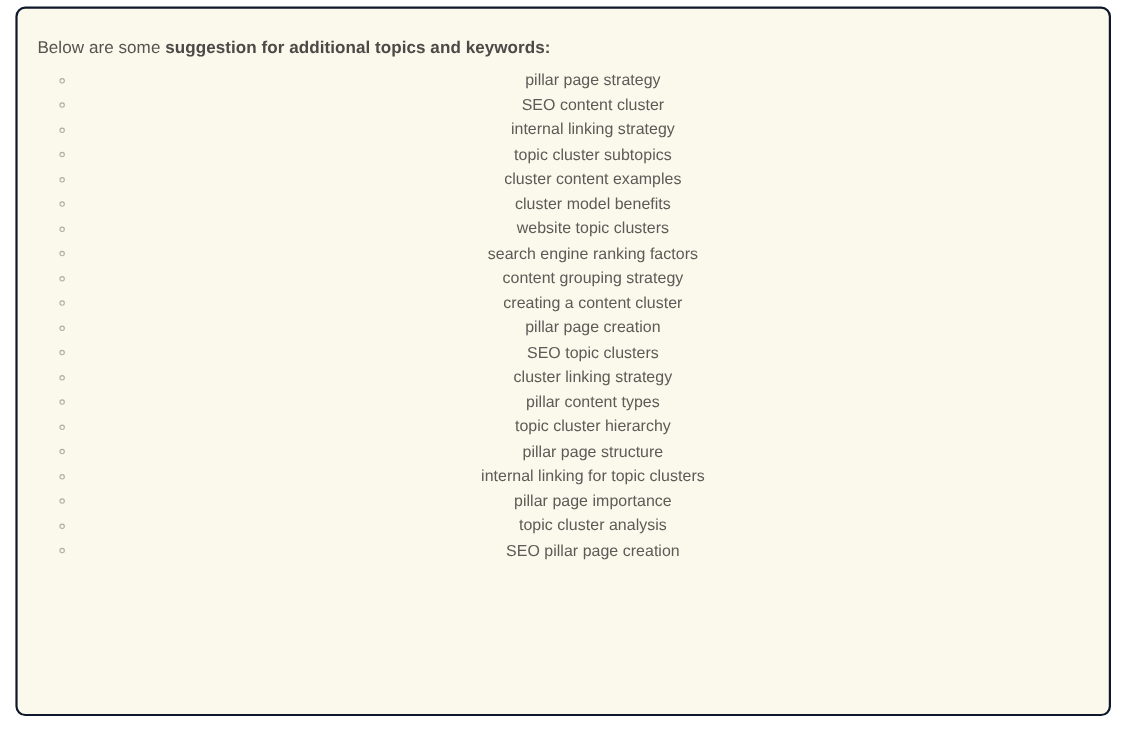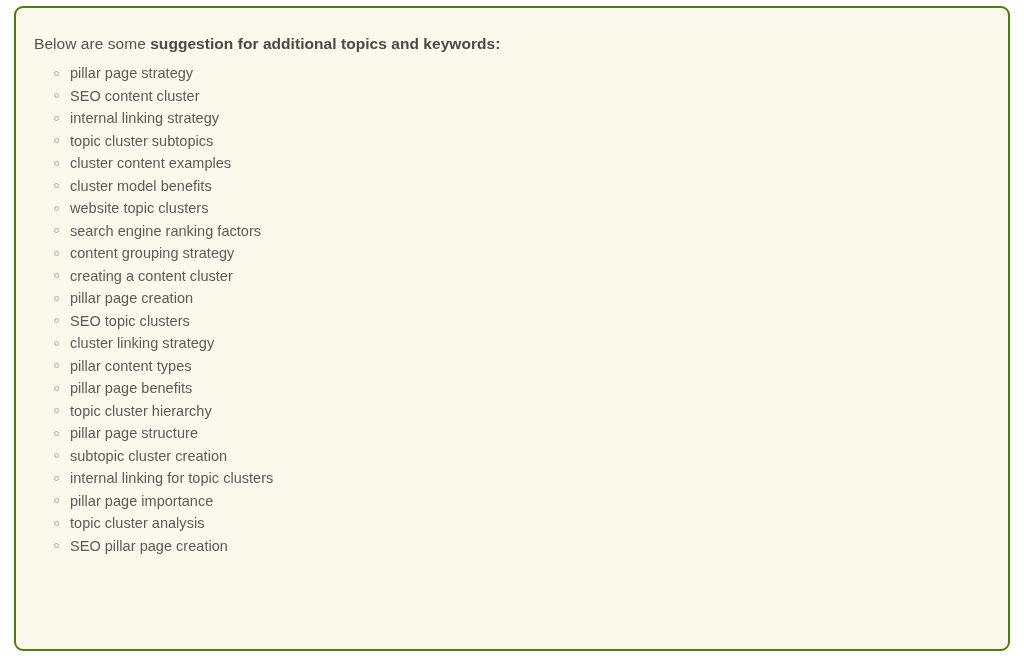--- a/index.html
+++ b/index.html
@@ -16,21 +16,21 @@
   }
 
   .suggestion-card {
     position: absolute;
     left: 14px;
     top: 6px;
     width: 996px;
     height: 645px;
     box-sizing: border-box;
     background: #FBF8EC;
-    border: 2px solid #4d7c0f;
+    border: 2px solid #0f172a;
     border-radius: 9px;
     overflow: hidden;
   }
 
   .card-inner {
     padding: 26px 0 0 18px;
   }
 
   .intro-line {
     font-size: 15.5px;
@@ -52,20 +52,21 @@
     padding: 0 0 0 20px;
   }
   .keyword-list li {
     position: relative;
     font-size: 14.5px;
     line-height: 22.5px;
     color: #5d5b57;
     letter-spacing: 0.03px;
     padding-left: 16px;
     white-space: pre;
+    text-align: center;
   }
   .keyword-list li .bullet-circle {
     position: absolute;
     left: 0;
     top: 8.5px;
     width: 5px;
     height: 5px;
     box-sizing: border-box;
     border: 1px solid #b3ae9c;
     border-radius: 50%;
@@ -88,24 +89,22 @@
         <li><span class="bullet-circle"></span><span>cluster content examples</span></li>
         <li><span class="bullet-circle"></span><span>cluster model benefits</span></li>
         <li><span class="bullet-circle"></span><span>website topic clusters</span></li>
         <li><span class="bullet-circle"></span><span>search engine ranking factors</span></li>
         <li><span class="bullet-circle"></span><span>content grouping strategy</span></li>
         <li><span class="bullet-circle"></span><span>creating a content cluster</span></li>
         <li><span class="bullet-circle"></span><span>pillar page creation</span></li>
         <li><span class="bullet-circle"></span><span>SEO topic clusters</span></li>
         <li><span class="bullet-circle"></span><span>cluster linking strategy</span></li>
         <li><span class="bullet-circle"></span><span>pillar content types</span></li>
-        <li><span class="bullet-circle"></span><span>pillar page benefits</span></li>
         <li><span class="bullet-circle"></span><span>topic cluster hierarchy</span></li>
         <li><span class="bullet-circle"></span><span>pillar page structure</span></li>
-        <li><span class="bullet-circle"></span><span>subtopic cluster creation</span></li>
         <li><span class="bullet-circle"></span><span>internal linking for topic clusters</span></li>
         <li><span class="bullet-circle"></span><span>pillar page importance</span></li>
         <li><span class="bullet-circle"></span><span>topic cluster analysis</span></li>
         <li><span class="bullet-circle"></span><span>SEO pillar page creation</span></li>
       </ul>
 
   </div>
 </div>
 
 </body></html>

